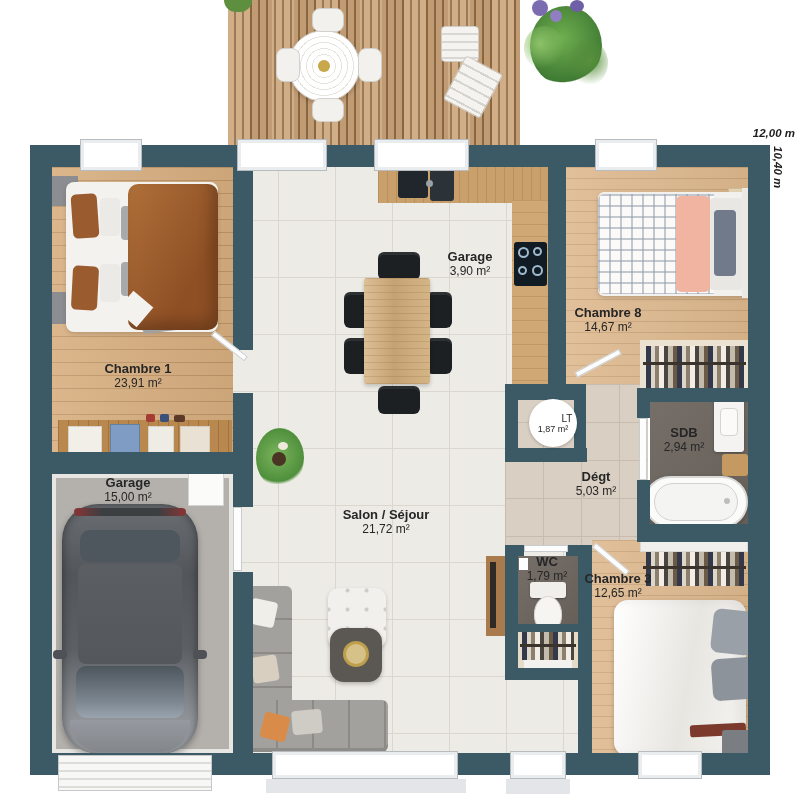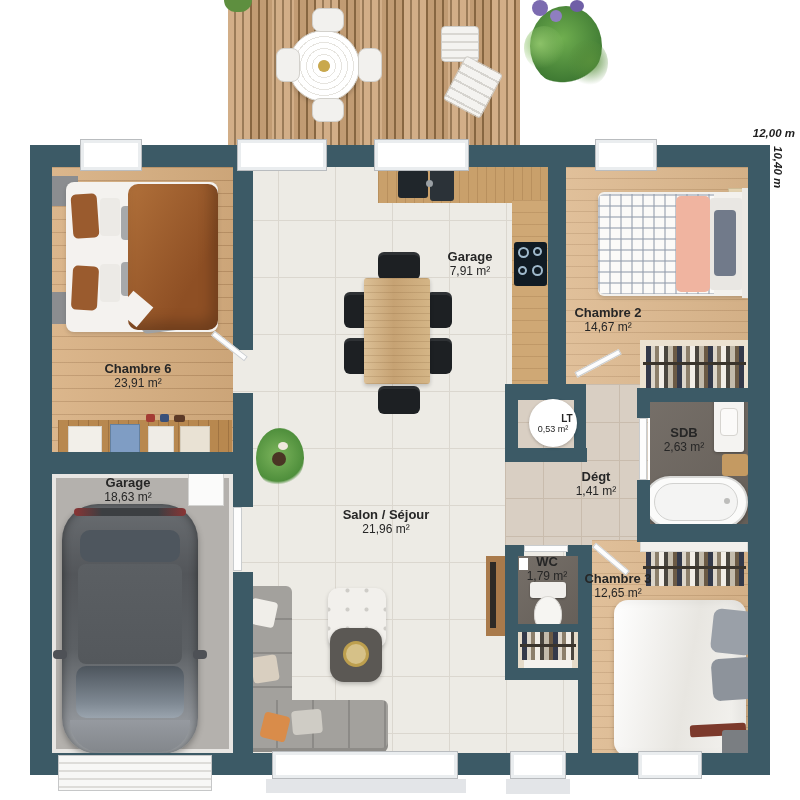--- a/index.html
+++ b/index.html
@@ -42,21 +42,21 @@
   .leaf{background:#fdfdfd;border:1px solid #c9ccce;}
   
   .label{position:absolute;transform:translateX(-50%);display:flex;flex-direction:column;
          align-items:center;text-align:center;color:#262626;white-space:nowrap;z-index:40;}
   .label .rn{font-weight:bold;font-size:13px;line-height:14px;}
   .label .ra{font-size:12px;line-height:14px;}
   .dim{position:absolute;color:#1d1d1d;font-weight:bold;font-style:italic;font-size:11.5px;z-index:40;}
   .ltc{position:absolute;width:48px;height:48px;border-radius:50%;background:#fff;z-index:35;
        display:flex;flex-direction:column;align-items:center;justify-content:center;
        box-shadow:0 1px 3px rgba(0,0,0,.25);color:#262626;}
-  .ltc .rn{font-weight:bold;font-size:10px;line-height:11px;padding-left:28px;}
+  .ltc .rn{font-weight:normal;font-size:10px;line-height:11px;padding-left:28px;}
   .ltc .ra{font-size:9px;line-height:10px;}
   
   .chairb{background:#1d2023;border-radius:6px;box-shadow:inset 0 3px 0 rgba(255,255,255,.08);}
   .clothes{background:repeating-linear-gradient(90deg,#33394a 0 5px,#ddd6ca 5px 9px,#8c7f6b 9px 13px,#f2eee7 13px 18px,#4a463f 18px 22px,#c3bbab 22px 27px,#6b5a45 27px 31px);}
   .rail{background:#3a342c;}
   .checker{background-color:#fbfaf8;
     background-image:
       repeating-linear-gradient(90deg, rgba(148,158,173,.55) 0 2px, transparent 2px 11px),
       repeating-linear-gradient(180deg, rgba(148,158,173,.55) 0 2px, transparent 2px 11px);}
   .z1{z-index:1}.z2{z-index:10}.z3{z-index:20}.z4{z-index:30}
@@ -235,53 +235,53 @@
 <div class="a win z4" style="left:638px;top:751px;width:64px;height:28px"></div>
 <div class="a z4" style="left:58px;top:755px;width:154px;height:36px;background:repeating-linear-gradient(180deg,#f7f7f6 0 6px,#dddcd9 6px 8px);border:1px solid #c6c7c8"></div>
 <div class="a leaf z4" style="left:204px;top:356px;width:42px;height:6px;transform:rotate(38deg);transform-origin:right center"></div>
 <div class="a leaf z4" style="left:233px;top:507px;width:9px;height:64px"></div>
 <div class="a leaf z4" style="left:576px;top:372px;width:50px;height:6px;transform:rotate(-28deg);transform-origin:left center"></div>
 <div class="a leaf z4" style="left:639px;top:418px;width:8px;height:62px"></div>
 <div class="a leaf z4" style="left:524px;top:545px;width:44px;height:7px"></div>
 <div class="a leaf z4" style="left:594px;top:542px;width:44px;height:6px;transform:rotate(40deg);transform-origin:left center"></div>
 
 <div class="label" style="left:138px;top:362px">
-  <span class="rn">Chambre 6</span>
+  <span class="rn">Chambre 1</span>
   <span class="ra">23,91 m²</span>
 </div>
 <div class="label" style="left:128px;top:476px">
   <span class="rn">Garage</span>
-  <span class="ra">18,63 m²</span>
+  <span class="ra">15,00 m²</span>
 </div>
 <div class="label" style="left:470px;top:250px">
   <span class="rn">Garage</span>
-  <span class="ra">7,91 m²</span>
+  <span class="ra">3,90 m²</span>
 </div>
 <div class="label" style="left:608px;top:306px">
-  <span class="rn">Chambre 2</span>
+  <span class="rn">Chambre 8</span>
   <span class="ra">14,67 m²</span>
 </div>
 <div class="ltc" style="left:529px;top:399px">
   <span class="rn">LT</span>
-  <span class="ra">0,53 m²</span>
+  <span class="ra">1,87 m²</span>
 </div>
 <div class="label" style="left:596px;top:470px">
   <span class="rn">Dégt</span>
-  <span class="ra">1,41 m²</span>
+  <span class="ra">5,03 m²</span>
 </div>
 <div class="label" style="left:684px;top:426px">
   <span class="rn">SDB</span>
-  <span class="ra">2,63 m²</span>
+  <span class="ra">2,94 m²</span>
 </div>
 <div class="label" style="left:547px;top:555px">
   <span class="rn">WC</span>
   <span class="ra">1,79 m²</span>
 </div>
 <div class="label" style="left:618px;top:572px">
   <span class="rn">Chambre 3</span>
   <span class="ra">12,65 m²</span>
 </div>
 <div class="label" style="left:386px;top:508px">
   <span class="rn">Salon / Séjour</span>
-  <span class="ra">21,96 m²</span>
+  <span class="ra">21,72 m²</span>
 </div>
 <div class="dim" style="left:700px;top:127px;width:95px;text-align:right">12,00 m</div>
 <div class="dim" style="left:772px;top:146px;height:80px;writing-mode:vertical-rl">10,40 m</div>
 
 </body></html>

